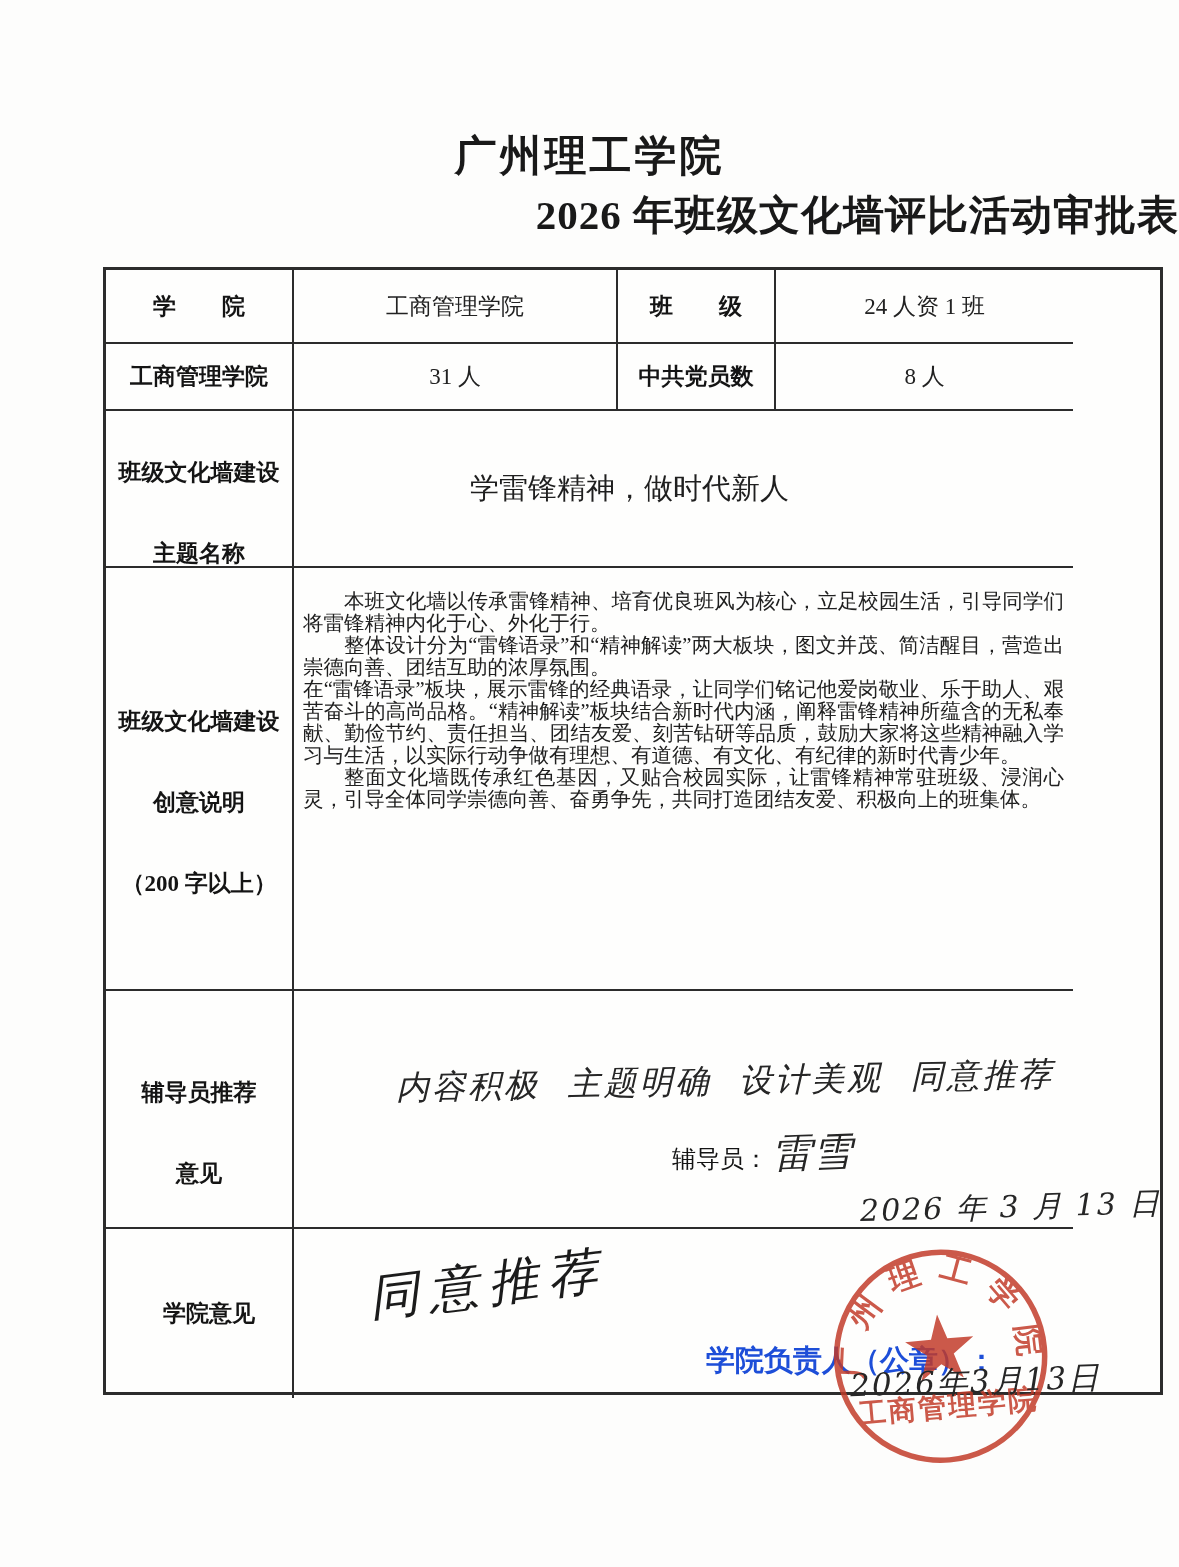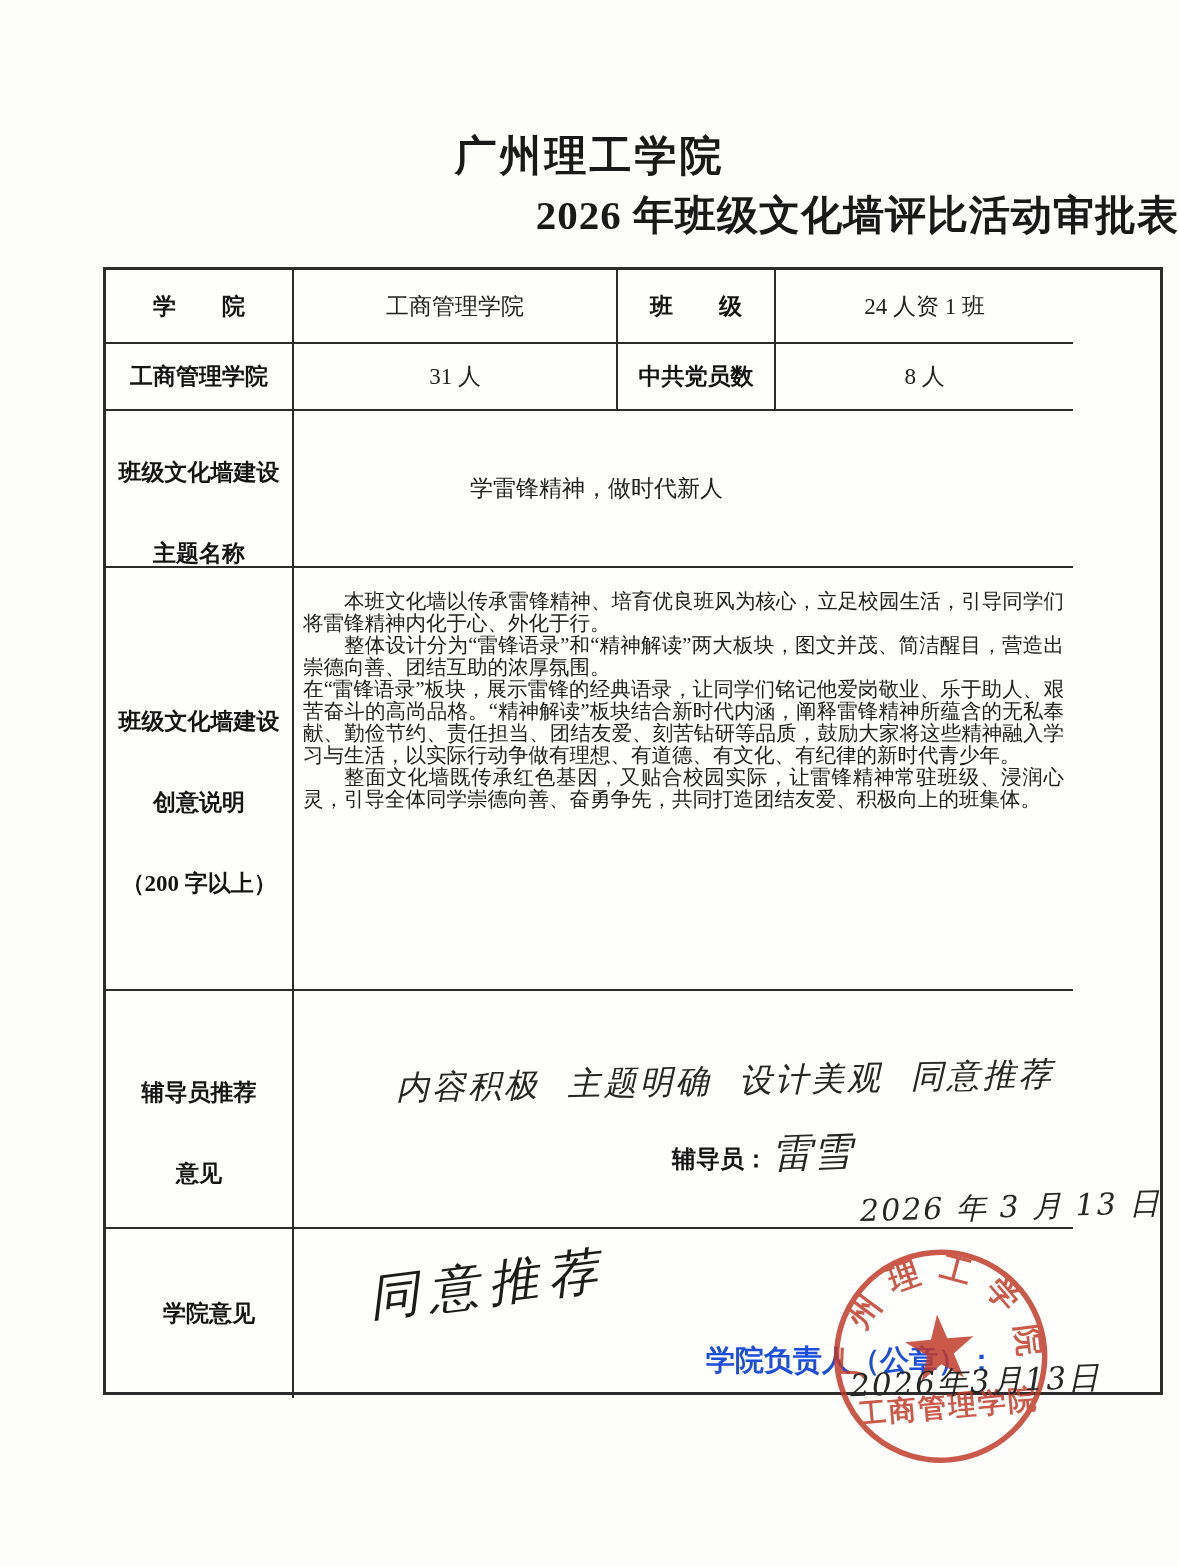--- a/index.html
+++ b/index.html
@@ -44,21 +44,21 @@
     display:flex;align-items:center;justify-content:center;
     text-align:center;
     position:relative;
   }
   .cell.no-r{border-right:none;}
   .cell.no-b{border-bottom:none;padding-left:20px;}
   .lbl{font-weight:bold;font-size:23px;color:#141414;line-height:33px;}
   .val{font-size:23px;color:#222;}
   .lbl .stack{display:block;margin-top:48px;}
   
-  .theme-val{justify-content:flex-start;padding-left:176px;font-size:23px;}
+  .theme-val{justify-content:flex-start;padding-left:176px;font-size:29px;}
   
   .creative-cell{
     display:block;
     padding:22px 9px 0 9px;
     text-align:left;
   }
   .creative-cell p{
     margin:0;font-size:20.5px;line-height:22px;color:#202020;
     text-align:justify;
   }
@@ -70,21 +70,21 @@
     color:#262626;
     white-space:nowrap;
   }
   .counselor-comment{
     position:absolute;left:102px;top:68px;
     font-size:33px;letter-spacing:3px;word-spacing:14px;
     transform:rotate(-1.2deg);
   }
   .counselor-sign-row{
     position:absolute;left:378px;top:152px;
-    font-size:24px;font-weight:bold;font-style:normal;
+    font-size:24px;font-weight:normal;font-style:normal;
     font-family:"Liberation Serif", serif;color:#141414;
   }
   .counselor-name{
     position:absolute;left:478px;top:134px;
     font-size:40px;transform:rotate(-2deg);
   }
   .counselor-date{
     position:absolute;left:566px;top:196px;
     font-size:30px;letter-spacing:2px;transform:rotate(-1.5deg);
   }

